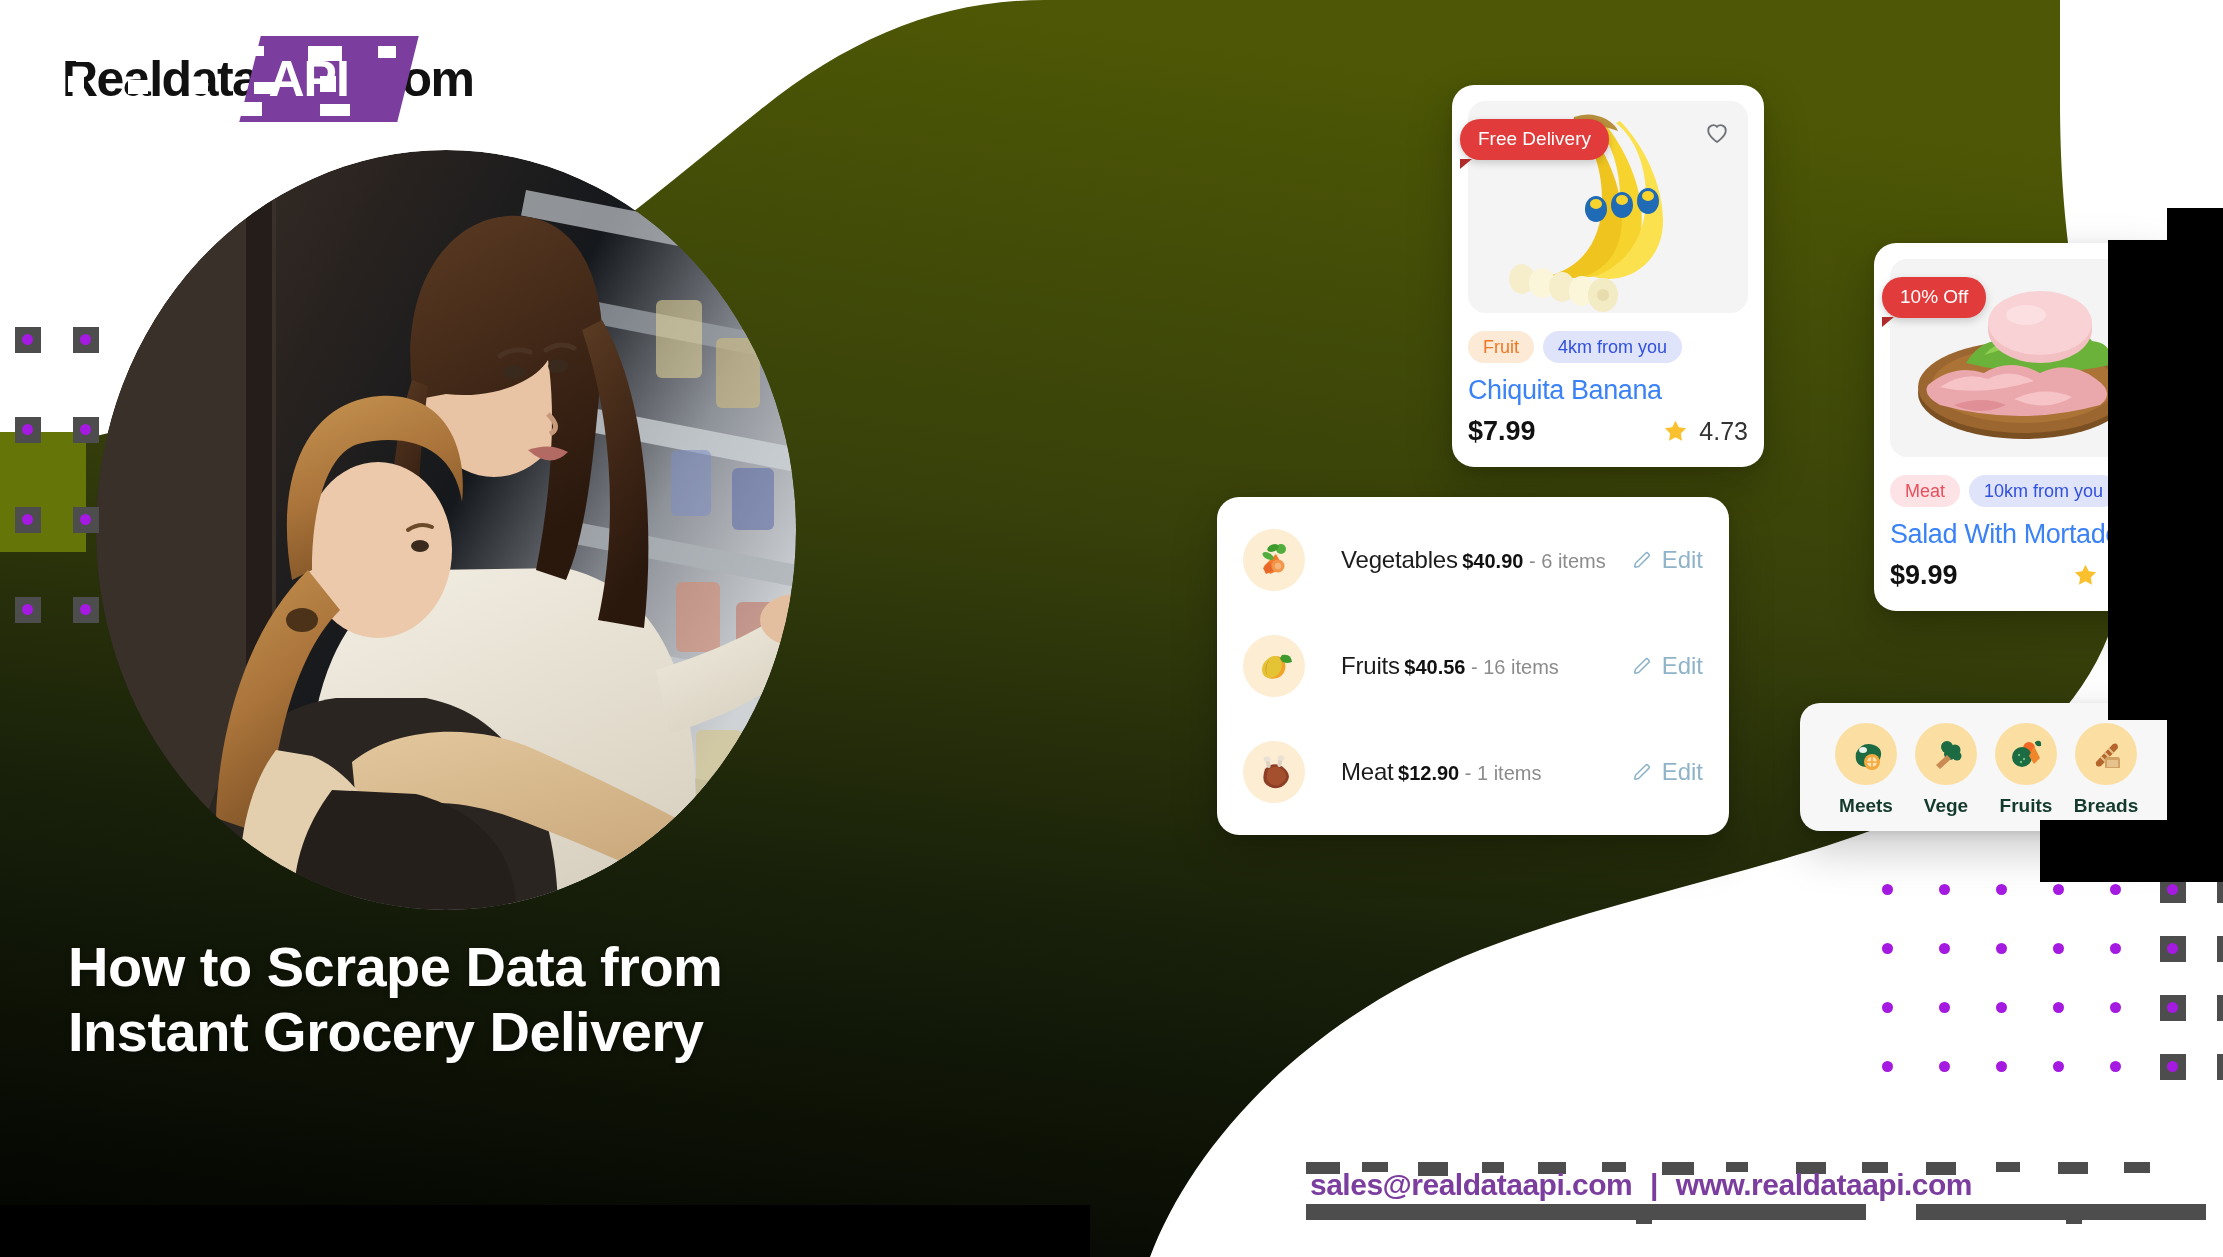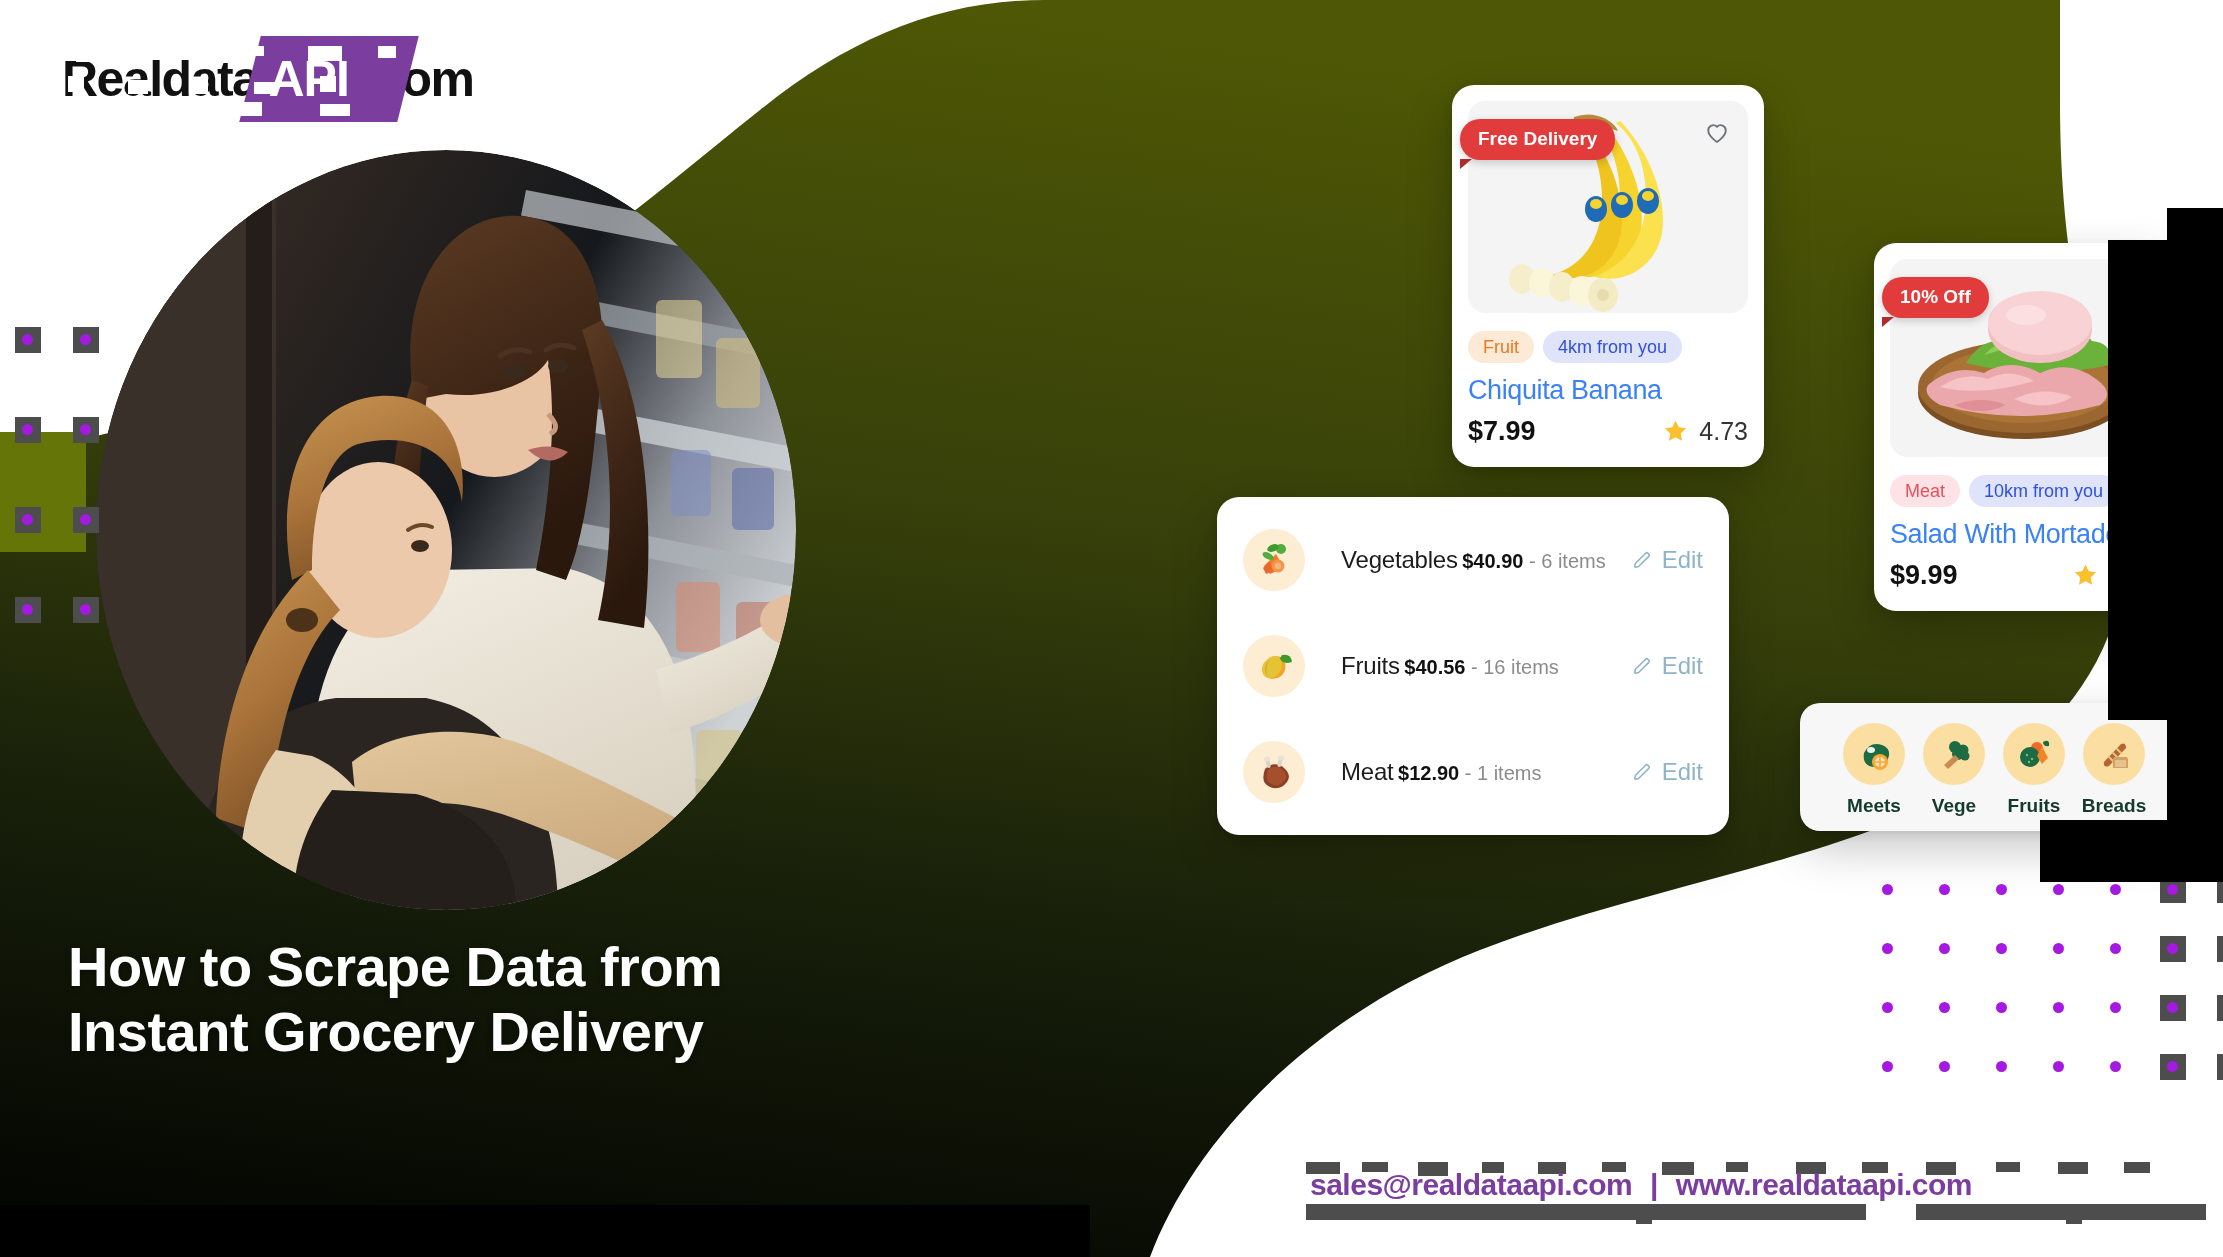--- a/index.html
+++ b/index.html
@@ -102,21 +102,21 @@
   .prod-card { width: 312px; padding: 16px 16px 20px; }
   .prod-img {
     position: relative;
     background: #f4f4f5; border-radius: 18px;
     height: 212px; overflow: visible;
   }
   .prod-img .art { width: 100%; height: 100%; display: block; }
   .ribbon {
     position: absolute; left: -8px; top: 18px;
     background: #e23b3b; color: #fff;
-    font-size: 19px; font-weight: bold;
+    font-size: 19px; font-weight: normal;
     padding: 9px 18px 10px;
     border-radius: 20px;
     white-space: nowrap;
     box-shadow: 0 3px 8px rgba(0,0,0,.18);
   }
   .ribbon::after {
     content: ""; position: absolute; left: 0px; bottom: -9px;
     border-left: 12px solid #b02b2b;
     border-bottom: 10px solid transparent;
   }
@@ -160,21 +160,21 @@
   .list-sub b { color: #111; font-weight: bold; }
   .list-edit {
     display: flex; align-items: center; gap: 9px;
     color: #8fb4c9; font-size: 24px; flex: 0 0 auto;
   }
 
   
   #cat-bar {
     width: 372px; padding: 20px 18px 14px;
     background: #f7f7f7; border-radius: 20px;
-    display: flex; justify-content: flex-end;
+    display: flex; justify-content: center;
   }
   .cat { width: 80px; text-align: center; }
   .cat-circ {
     width: 62px; height: 62px; margin: 0 auto 10px;
     border-radius: 50%; background: #fbdfa2;
     display: flex; align-items: center; justify-content: center;
   }
   .cat-lbl { font-size: 19px; font-weight: bold; color: #133a2d; }
 
   

